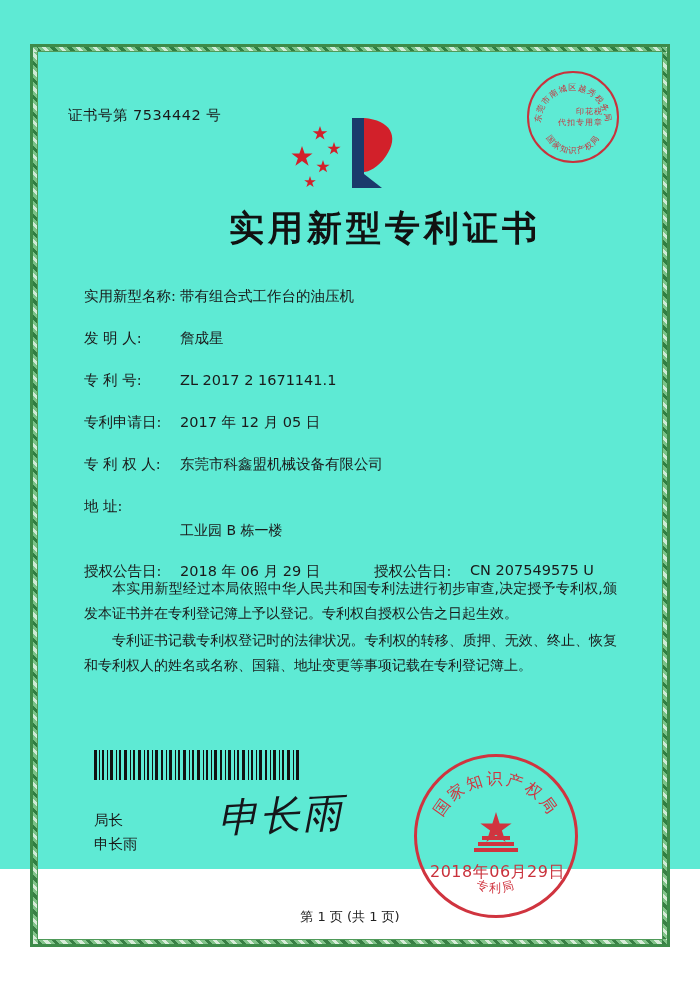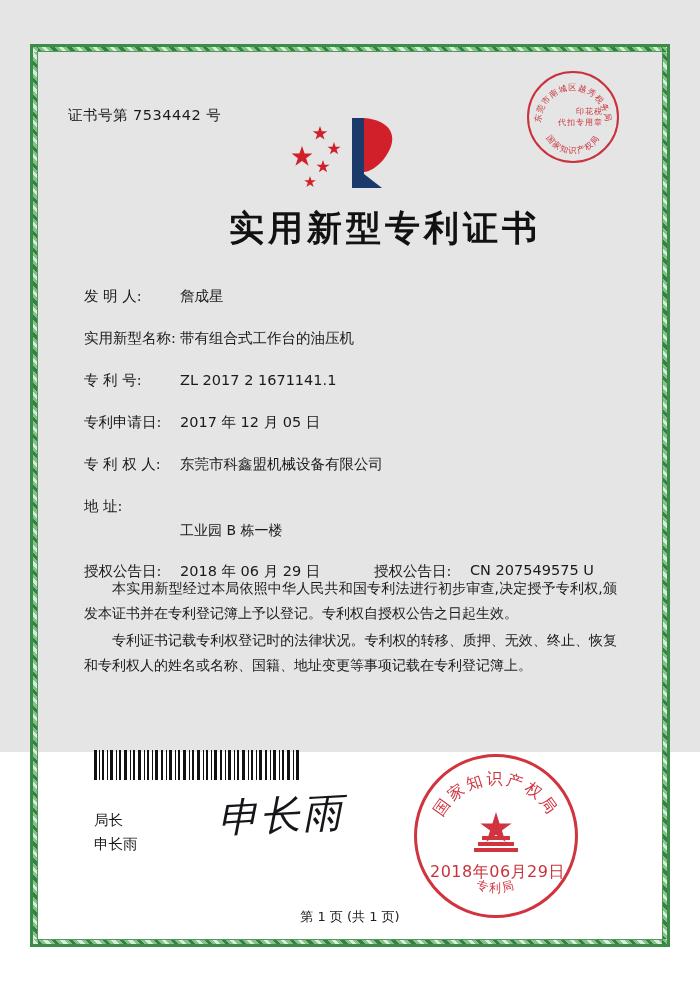--- a/index.html
+++ b/index.html
@@ -13,22 +13,22 @@
     font-family: "DejaVu Sans", "Liberation Sans", sans-serif;
     color: #1a1a1a;
     position: relative;
     overflow: hidden;
   }
 
   .certificate {
     position: absolute;
     left: 0; top: 0;
     width: 700px;
-    height: 752px;
-    background: #e5e5e5;
+    height: 869px;
+    background: #5eead4;
   }
 
   
   .border-outer {
     position: absolute;
     left: 30px; top: 44px;
     width: 640px; height: 903px;
     border: 3px solid #3d8b49;
     box-sizing: border-box;
   }
@@ -261,27 +261,27 @@
       <div>印花税</div>
       <div>代扣专用章</div>
     </div>
   </div>
 
   <div class="title">实用新型专利证书</div>
 
   <div class="fields">
 
     <div class="field-row">
+      <div class="field-label">实用新型名称:</div>
+      <div class="field-value">带有组合式工作台的油压机</div>
+    </div>
+
+    <div class="field-row">
       <div class="field-label">发 明 人:</div>
       <div class="field-value">詹成星</div>
-    </div>
-
-    <div class="field-row">
-      <div class="field-label">实用新型名称:</div>
-      <div class="field-value">带有组合式工作台的油压机</div>
     </div>
 
     <div class="field-row">
       <div class="field-label">专 利 号:</div>
       <div class="field-value">ZL 2017 2 1671141.1</div>
     </div>
 
     <div class="field-row">
       <div class="field-label">专利申请日:</div>
       <div class="field-value">2017 年 12 月 05 日</div>

